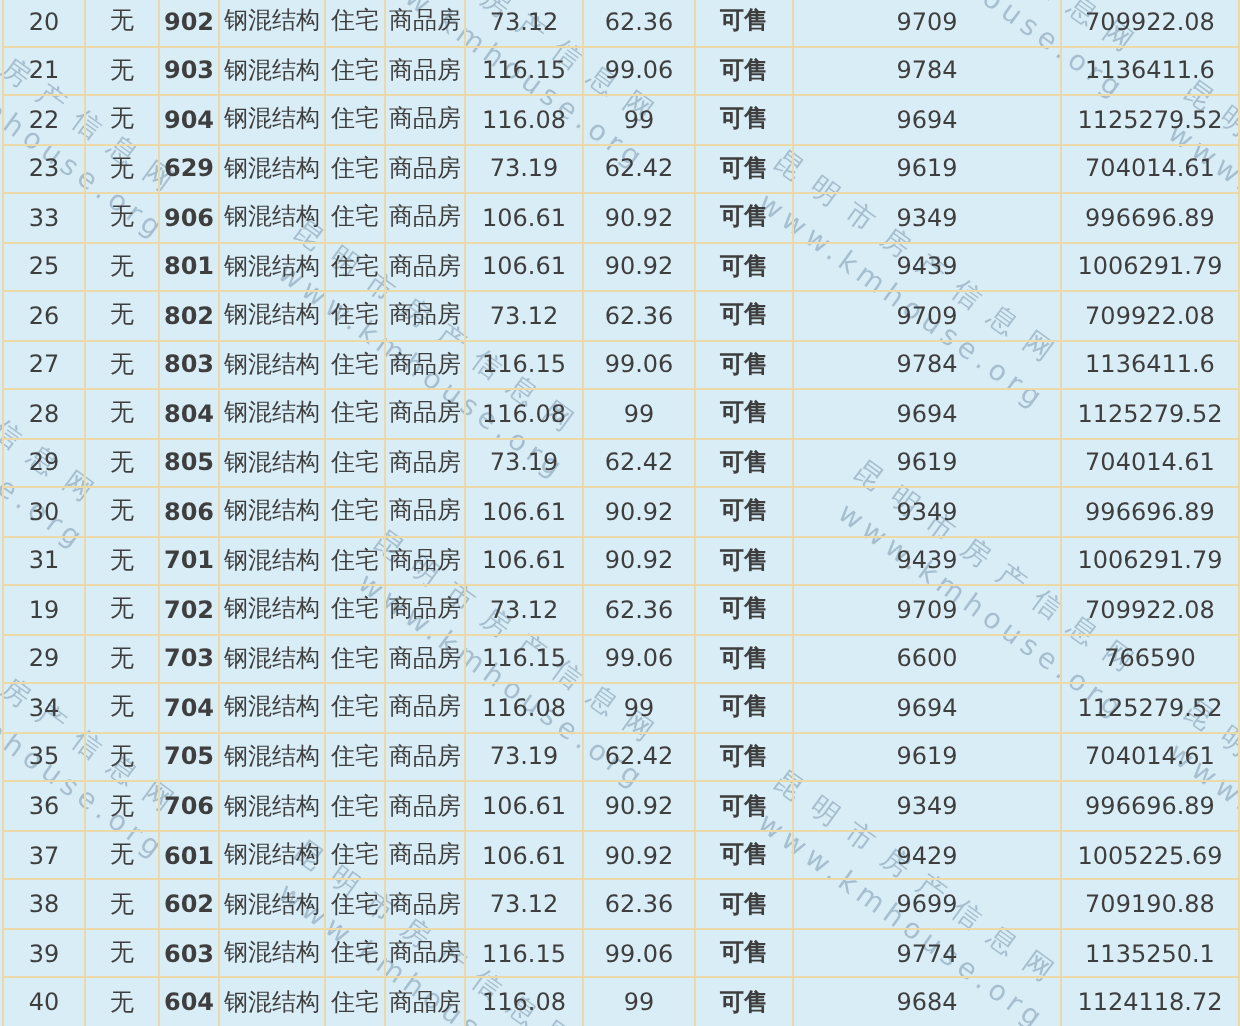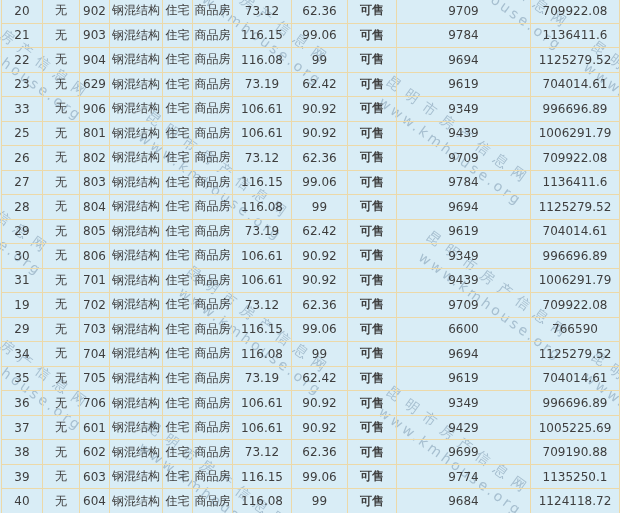--- a/index.html
+++ b/index.html
@@ -35,21 +35,21 @@
   }
   table.units td{
     border:1px solid #ecd9a9;
     font-size:12px;color:#3e3e3e;
     text-align:center;vertical-align:middle;
     padding:0;white-space:nowrap;overflow:hidden;
     background:transparent;
   }
   td.c-idx{padding-left:11px;}
   td.c-remark{padding-right:10px;}
-  td.c-room{color:#2222dd;cursor:pointer;}
+  td.c-room{color:#2222dd;cursor:pointer;font-weight:bold;}
   td.c-status{color:#089f3c;font-weight:bold;font-family:Liberation Mono, monospace;}
   td.c-total{padding-left:14px;}
 </style>
 </head>
 <body>
 
 <div class="screen">
 
   <div class="wm-layer">
       <div class="wm-tile" style="left: -45px; top: -15px;">

